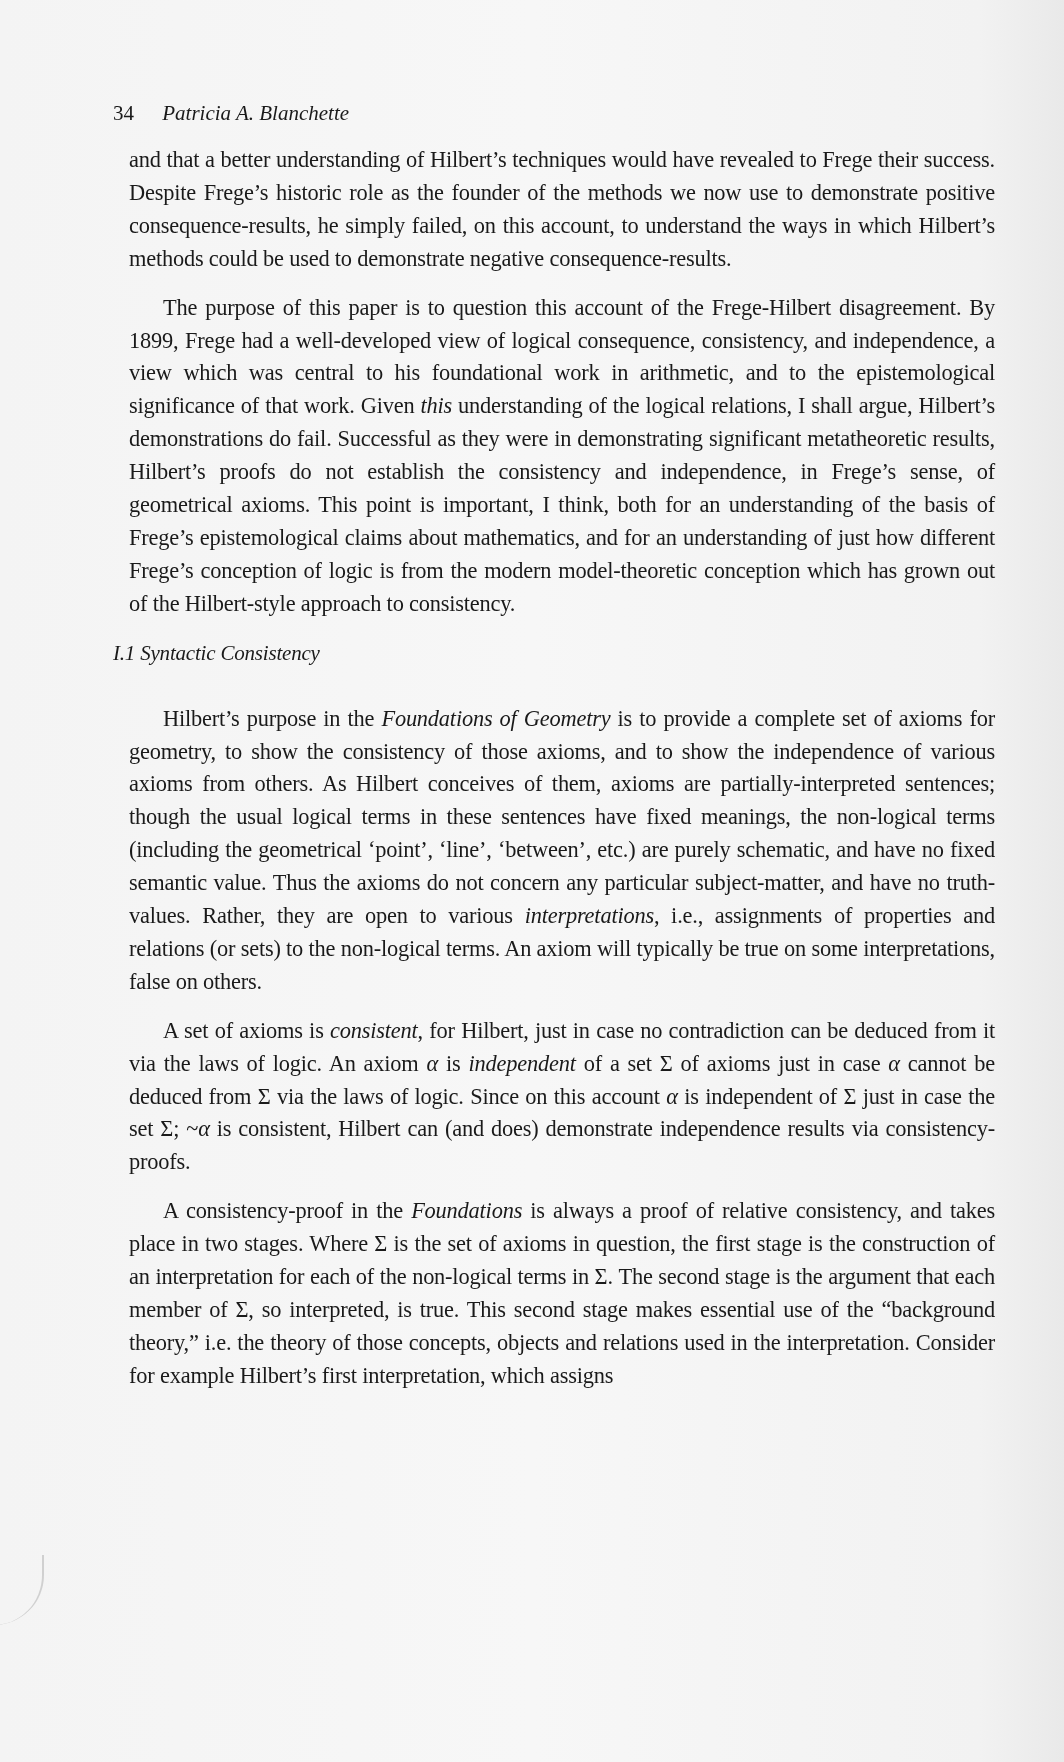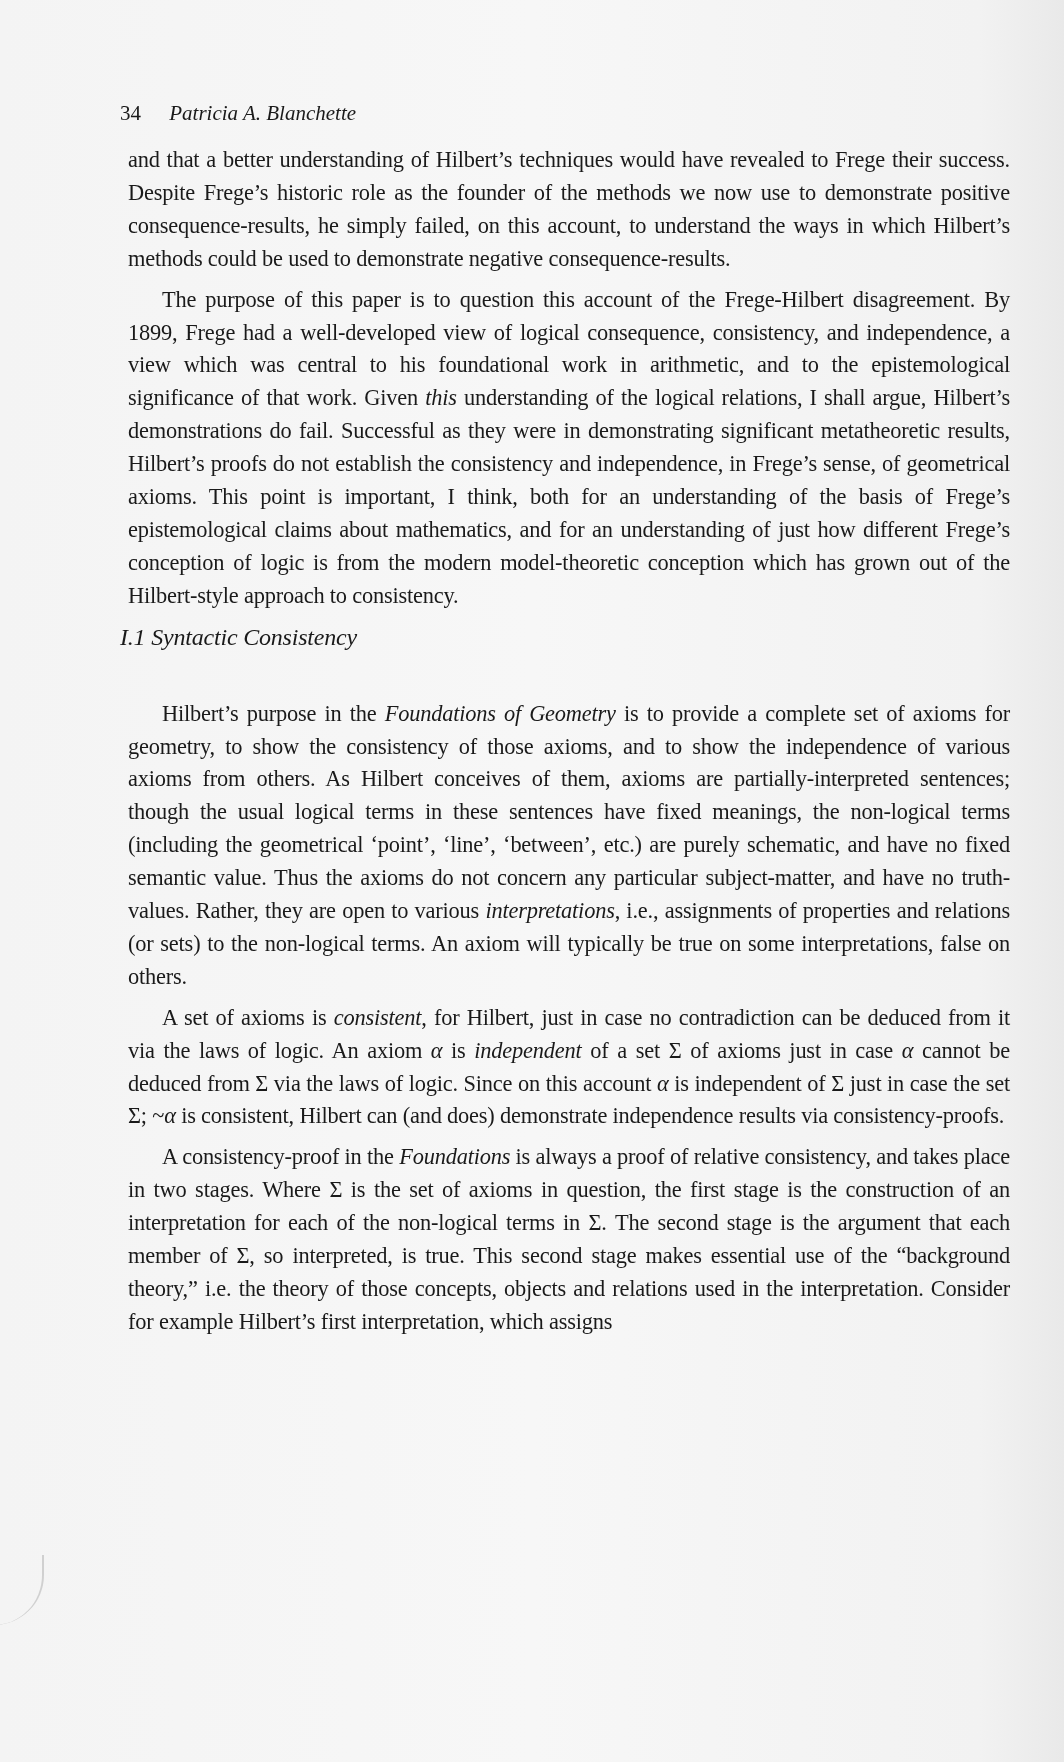--- a/index.html
+++ b/index.html
@@ -3,29 +3,29 @@
 <meta charset="utf-8">
 <style>
   html, body { margin: 0; padding: 0; }
   body {
     width: 1064px; height: 1762px; overflow: hidden;
     background: linear-gradient(90deg, #f4f4f4 0%, #f7f7f7 50%, #f2f2f2 92%, #e9e9e9 100%);
     font-family: "Liberation Serif", "DejaVu Serif", serif;
     color: #1a1a1a;
     position: relative;
   }
-  .page { position: absolute; left: 120px; top: 98px; width: 898px; }
+  .page { position: absolute; left: 113px; top: 98px; width: 898px; }
   .running-head { font-size: 21px; height: 30px; line-height: 30px; margin-bottom: 16px; }
   .running-head .num { display: inline-block; width: 44px; }
   .running-head .author { font-style: italic; }
   .body-text { font-size: 22.4px; line-height: 32.9px; text-align: justify; letter-spacing: -0.2px; }
-  .body-text p { margin: 8px; }
+  .body-text p { margin: 16px; }
   .indent { text-indent: 34px; }
   .sec-head { font-weight: bold; font-size: 22.4px; line-height: 32.9px; margin-top: 33px; }
-  .subsec-head { font-style: italic; font-size: 24px; line-height: 32.9px; margin-bottom: 44px; }
+  .subsec-head { font-style: italic; font-size: 21px; line-height: 32.9px; margin-bottom: 33px; }
   i { }
   .mark { position: absolute; left: -6px; top: 1555px; width: 48px; height: 70px;
           border-right: 2px solid #c8c8c8; border-radius: 0 0 60px 0; opacity: .8; }
 </style>
 </head>
 <body>
 
 <div class="page">
   <div class="running-head">
     <span class="num">34</span>

